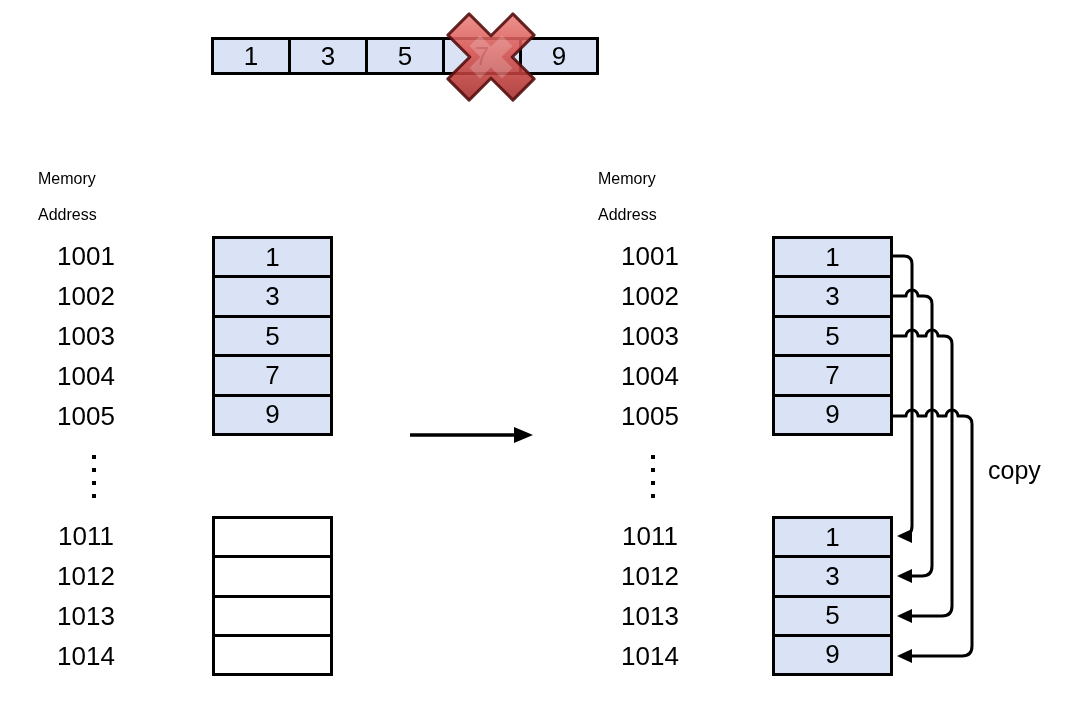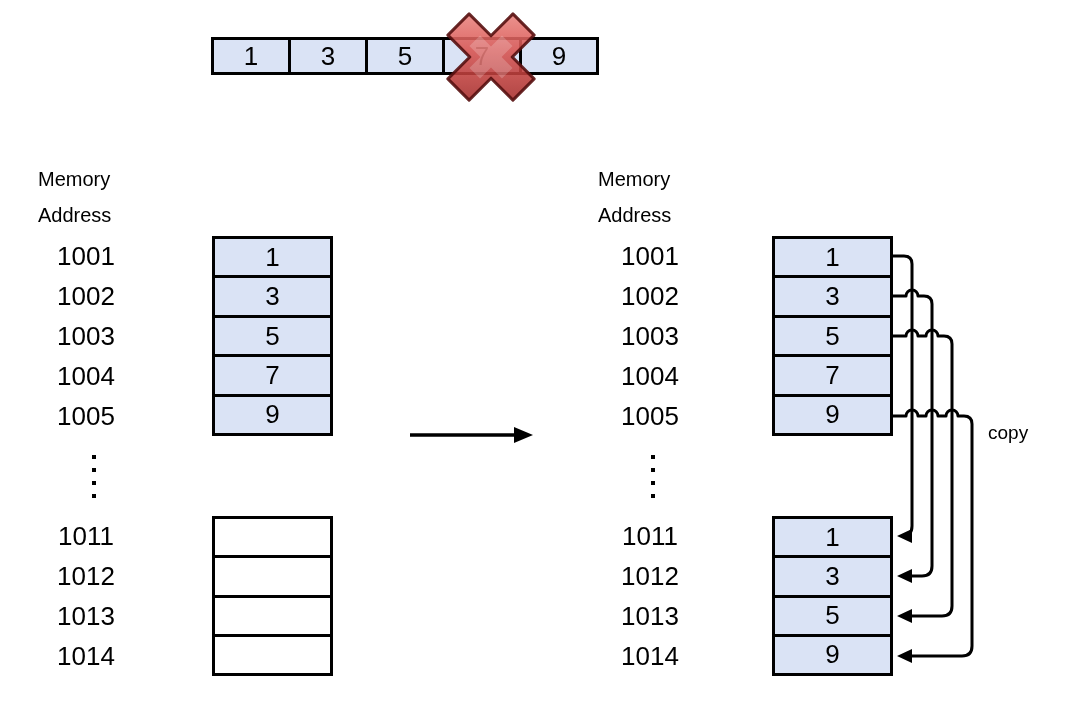--- a/index.html
+++ b/index.html
@@ -21,21 +21,21 @@
   .top-array{position:absolute;left:211px;top:37px;display:flex;}
   .top-array .acell{
     box-sizing:border-box;width:80px;height:38px;
     border:3px solid var(--border);background:var(--cell-fill);
     display:flex;align-items:center;justify-content:center;
     font-size:26px;
   }
   .top-array .acell + .acell{margin-left:-3px;}
   .red-x{position:absolute;left:445px;top:10px;z-index:4;}
   
-  .mem-title{position:absolute;font-size:20px;line-height:36px;white-space:nowrap;}
+  .mem-title{position:absolute;font-size:16px;line-height:36px;white-space:nowrap;}
   .mem-title.left{left:38px;top:161px;}
   .mem-title.right{left:598px;top:161px;}
   .addr{
     position:absolute;width:120px;height:40px;
     display:flex;align-items:center;justify-content:center;
     font-size:26px;
   }
   .addr.l{left:26px;}
   .addr.r{left:590px;}
   
@@ -47,21 +47,21 @@
   .mem-box .mrow{
     flex:1;display:flex;align-items:center;justify-content:center;
     font-size:26px;background:var(--cell-fill);
   }
   .mem-box .mrow + .mrow{border-top:3px solid var(--border);}
   .mem-box.empty .mrow{background:var(--empty-cell-fill);}
   .box-ul{left:212px;top:236px;height:200px;}
   .box-ll{left:212px;top:516px;height:160px;}
   .box-ur{left:772px;top:236px;height:200px;}
   .box-lr{left:772px;top:516px;height:160px;}
-  .copy-label{position:absolute;left:988px;top:422px;font-size:19px;}
+  .copy-label{position:absolute;left:988px;top:456px;font-size:25px;}
   .overlay{position:absolute;left:0;top:0;z-index:3;pointer-events:none;}
 </style>
 </head>
 <body>
 
 <div class="canvas">
 
   <div class="top-array">
     <div class="acell">1</div>
     <div class="acell">3</div>

